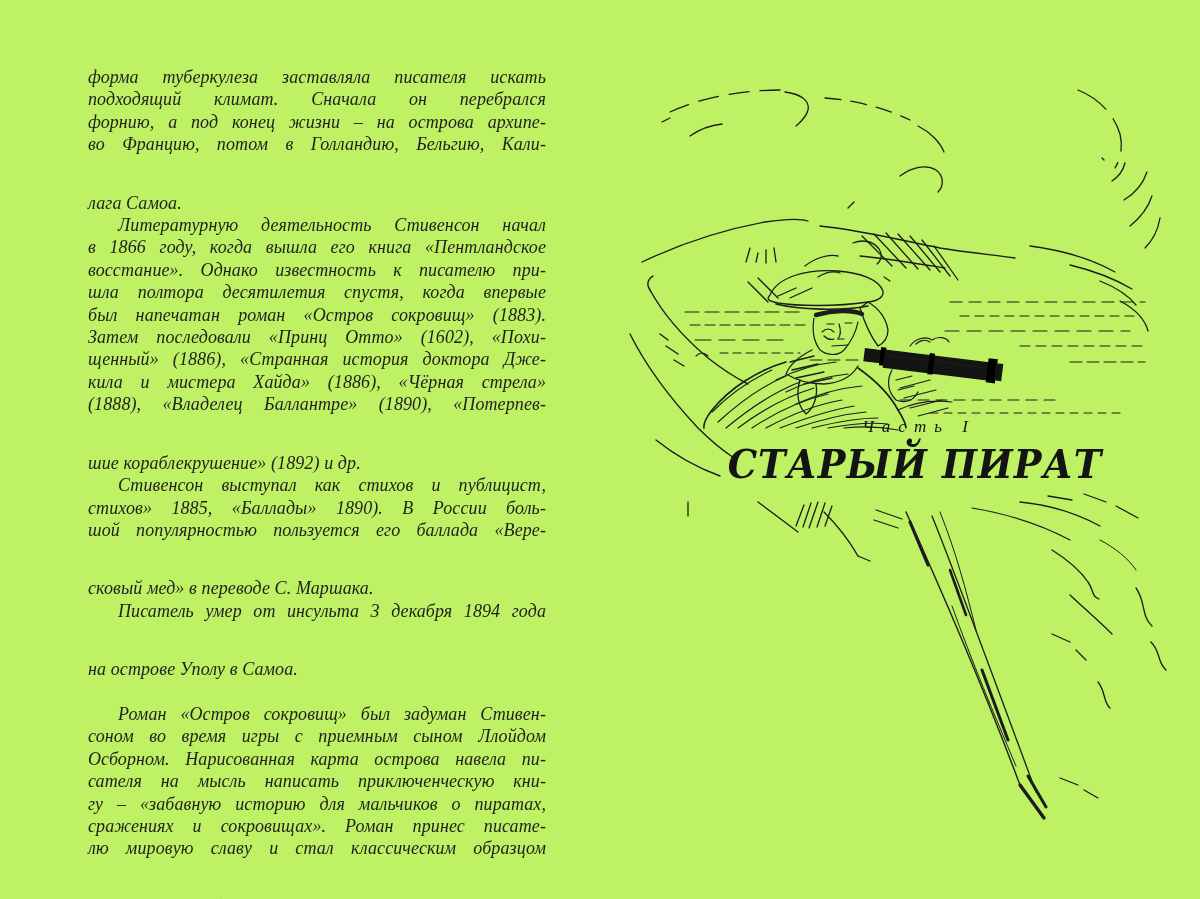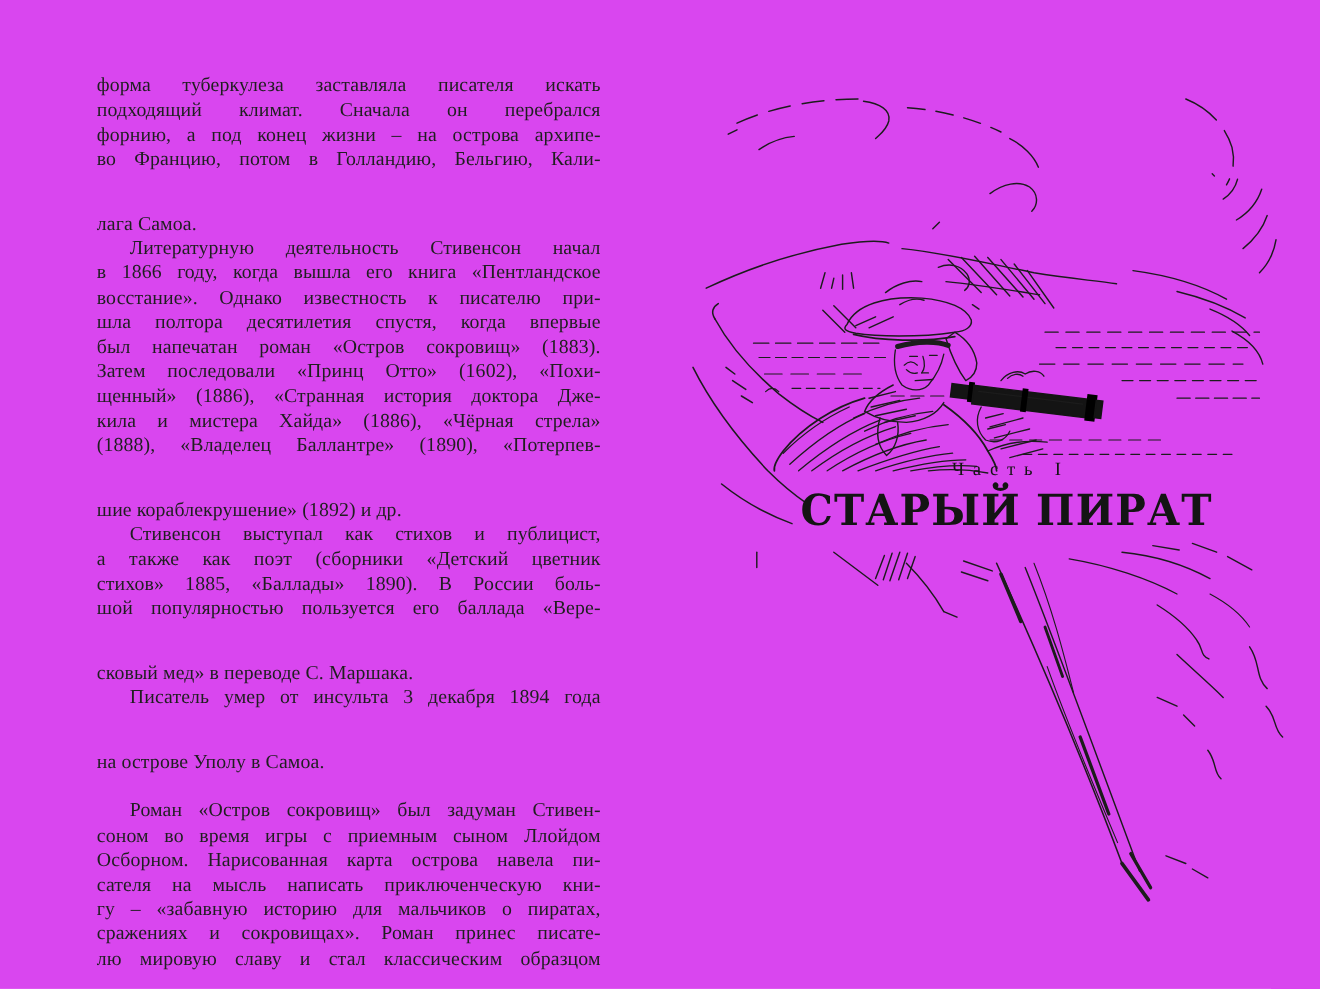--- a/index.html
+++ b/index.html
@@ -2,21 +2,21 @@
 <html><head>
 <meta charset="utf-8">
 <style>
   html,body{
     margin:0; padding:0;
     width:1200px; height:899px;
     background:#ffffff;
     overflow:hidden;
     font-family:"Liberation Serif", serif;
   }
-  .spread{ position:relative; width:1200px; height:899px; background:#d946ef; }
+  .spread{ position:relative; width:1200px; height:899px; background:#bef264;font-style:italic; }
 
   
   .text-column{
     position:absolute; left:88px; top:66px; width:458px;
     color:#1f1f1f;
     font-size:18px; line-height:22.4px;
     letter-spacing:.1px;
   }
   .tline{ text-align:justify; text-align-last:justify; white-space:normal; }
   .tline.pend{ text-align-last:left;margin-top:36px; }
@@ -58,21 +58,20 @@
       <div class="tline">в 1866 году, когда вышла его книга «Пентландское</div>
       <div class="tline">восстание». Однако известность к писателю при-</div>
       <div class="tline">шла полтора десятилетия спустя, когда впервые</div>
       <div class="tline">был напечатан роман «Остров сокровищ» (1883).</div>
       <div class="tline">Затем последовали «Принц Отто» (1602), «Похи-</div>
       <div class="tline">щенный» (1886), «Странная история доктора Дже-</div>
       <div class="tline">кила и мистера Хайда» (1886), «Чёрная стрела»</div>
       <div class="tline">(1888), «Владелец Баллантре» (1890), «Потерпев-</div>
       <div class="tline pend">шие кораблекрушение» (1892) и др.</div>
       <div class="tline ind">Стивенсон выступал как стихов и публицист,</div>
-      <div class="tline">а также как поэт (сборники «Детский цветник</div>
       <div class="tline">стихов» 1885, «Баллады» 1890). В России боль-</div>
       <div class="tline">шой популярностью пользуется его баллада «Вере-</div>
       <div class="tline pend">сковый мед» в переводе С. Маршака.</div>
       <div class="tline ind">Писатель умер от инсульта 3 декабря 1894 года</div>
       <div class="tline pend">на острове Уполу в Самоа.</div>
       <div class="tline ind gap">Роман «Остров сокровищ» был задуман Стивен-</div>
       <div class="tline">соном во время игры с приемным сыном Ллойдом</div>
       <div class="tline">Осборном. Нарисованная карта острова навела пи-</div>
       <div class="tline">сателя на мысль написать приключенческую кни-</div>
       <div class="tline">гу – «забавную историю для мальчиков о пиратах,</div>

